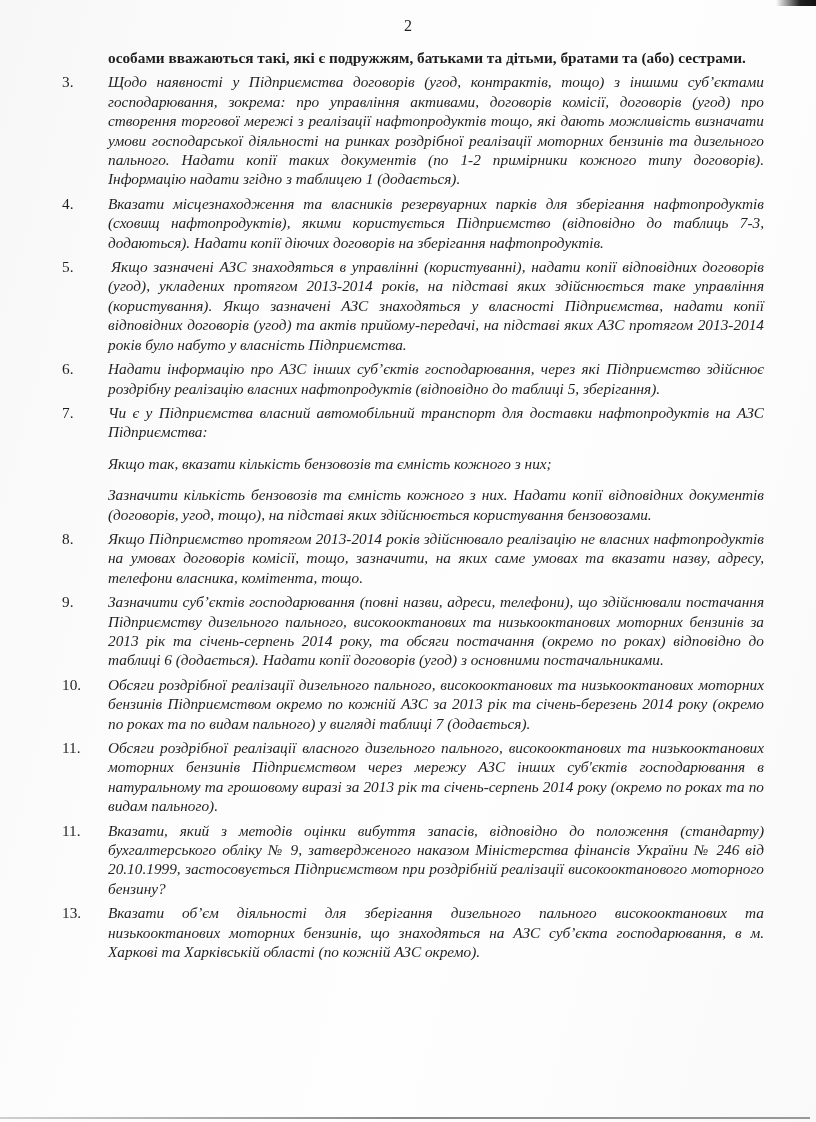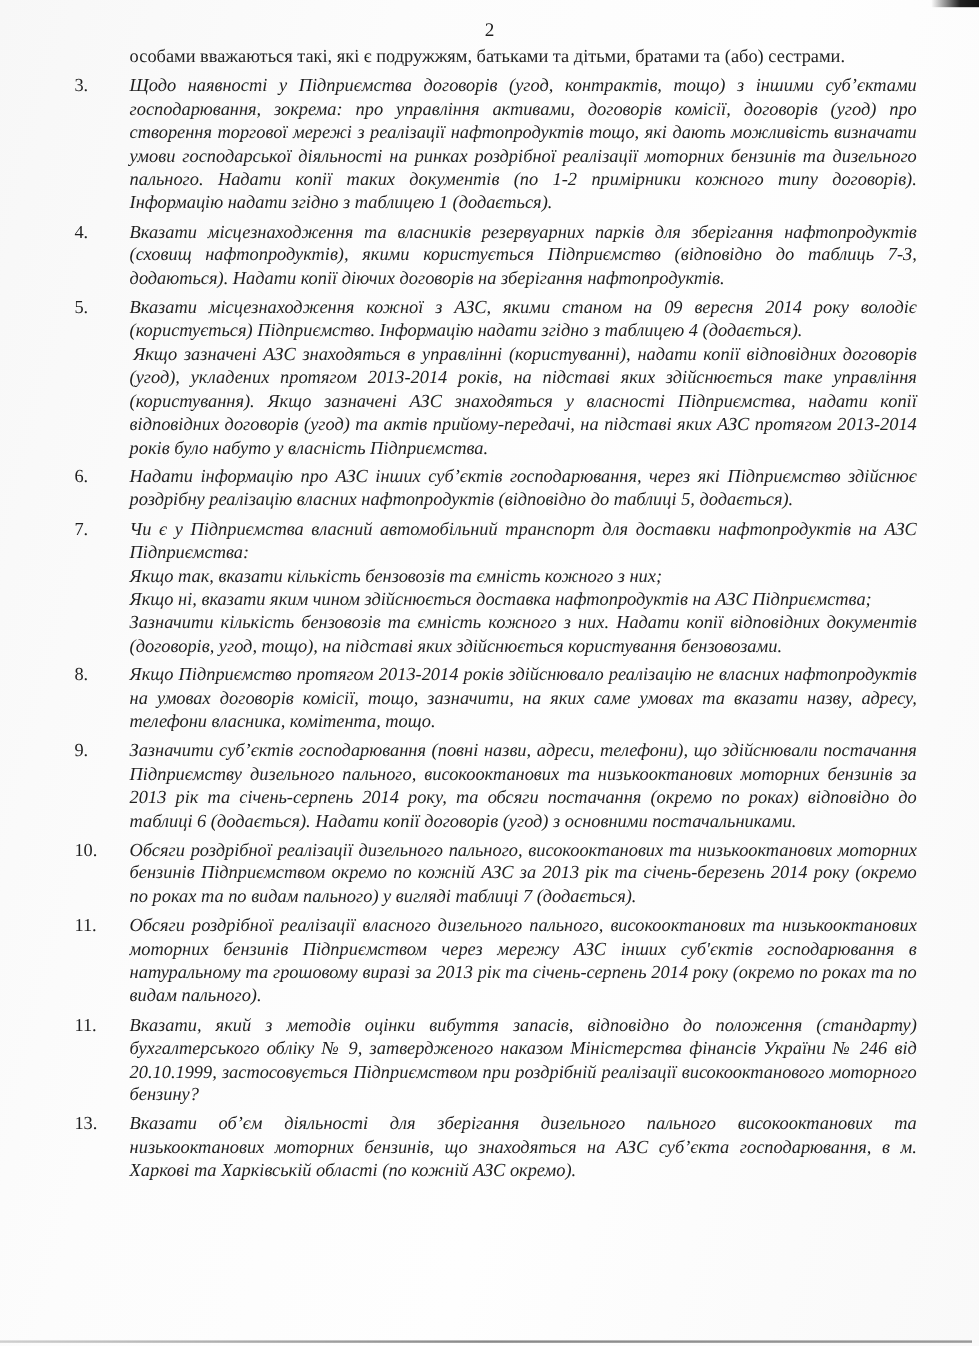--- a/index.html
+++ b/index.html
@@ -23,26 +23,26 @@
     background: linear-gradient(90deg, #cfcfcf, #888 50%, #999);
   }
   .page-number {
     position: absolute; top: 17px; left: 0; width: 816px; text-align: center;
     font-size: 16px;
   }
   .content {
     position: absolute; left: 62px; top: 38px; width: 702px;
     font-size: 15.3px; line-height: 19.4px;
   }
-  .para { margin: 0 0 0 46px; text-align: justify; }
+  .para { margin: 10px 0 0 46px; text-align: justify; font-weight: bold; }
   .item { display: flex; margin-top: 5px; }
   .num { width: 46px; flex: 0 0 46px; }
   .body { flex: 1; text-align: justify; }
   .body p { margin: 0; text-align: justify; font-style: italic; }
-  .body p + p.sub { margin-top: 0; }
+  .body p + p.sub { margin-top: 12px; }
   .body p.indent { text-indent: 3px; }
 </style>
 </head>
 <body>
 
 <div class="page">
   <div class="corner-mark"></div>
   <div class="bottom-edge"></div>
 
   <div class="page-number">2</div>
@@ -60,38 +60,36 @@
     <div class="item">
       <span class="num">4.</span>
       <div class="body">
         <p>Вказати місцезнаходження та власників резервуарних парків для зберігання нафтопродуктів (сховищ нафтопродуктів), якими користується Підприємство (відповідно до таблиць 7-3, додаються). Надати копії діючих договорів на зберігання нафтопродуктів.</p>
       </div>
     </div>
 
     <div class="item">
       <span class="num">5.</span>
       <div class="body">
-        <p>Вказати місцезнаходження кожної з АЗС, якими станом на 09 вересня 2014 року володіє (користується) Підприємство. Інформацію надати згідно з таблицею 4 (додається).</p>
         <p class="indent">Якщо зазначені АЗС знаходяться в управлінні (користуванні), надати копії відповідних договорів (угод), укладених протягом 2013-2014 років, на підставі яких здійснюється таке управління (користування). Якщо зазначені АЗС знаходяться у власності Підприємства, надати копії відповідних договорів (угод) та актів прийому-передачі, на підставі яких АЗС протягом 2013-2014 років було набуто у власність Підприємства.</p>
       </div>
     </div>
 
     <div class="item">
       <span class="num">6.</span>
       <div class="body">
-        <p>Надати інформацію про АЗС інших суб’єктів господарювання, через які Підприємство здійснює роздрібну реалізацію власних нафтопродуктів (відповідно до таблиці 5, додається).</p>
+        <p>Надати інформацію про АЗС інших суб’єктів господарювання, через які Підприємство здійснює роздрібну реалізацію власних нафтопродуктів (відповідно до таблиці 5, зберігання).</p>
       </div>
     </div>
 
     <div class="item">
       <span class="num">7.</span>
       <div class="body">
         <p>Чи є у Підприємства власний автомобільний транспорт для доставки нафтопродуктів на АЗС Підприємства:</p>
         <p class="sub">Якщо так, вказати кількість бензовозів та ємність кожного з них;</p>
-        <p class="sub">Якщо ні, вказати яким чином здійснюється доставка нафтопродуктів на АЗС Підприємства;</p>
         <p class="sub">Зазначити кількість бензовозів та ємність кожного з них. Надати копії відповідних документів (договорів, угод, тощо), на підставі яких здійснюється користування бензовозами.</p>
       </div>
     </div>
 
     <div class="item">
       <span class="num">8.</span>
       <div class="body">
         <p>Якщо Підприємство протягом 2013-2014 років здійснювало реалізацію не власних нафтопродуктів на умовах договорів комісії, тощо, зазначити, на яких саме умовах та вказати назву, адресу, телефони власника, комітента, тощо.</p>
       </div>
     </div>

